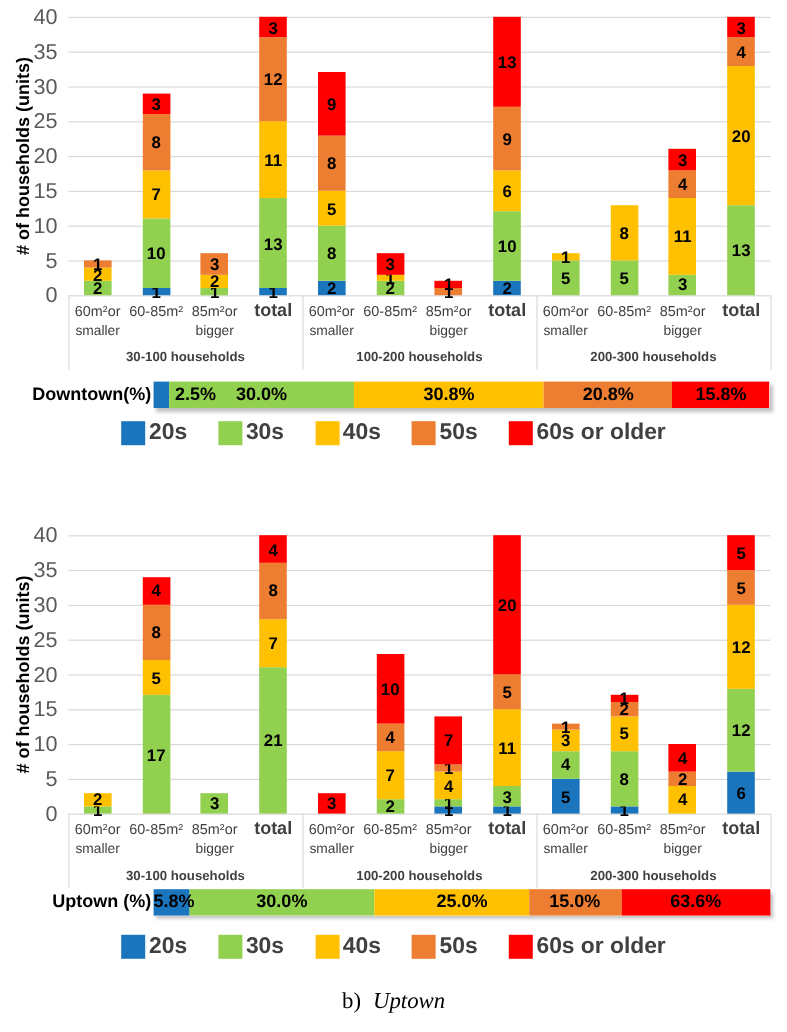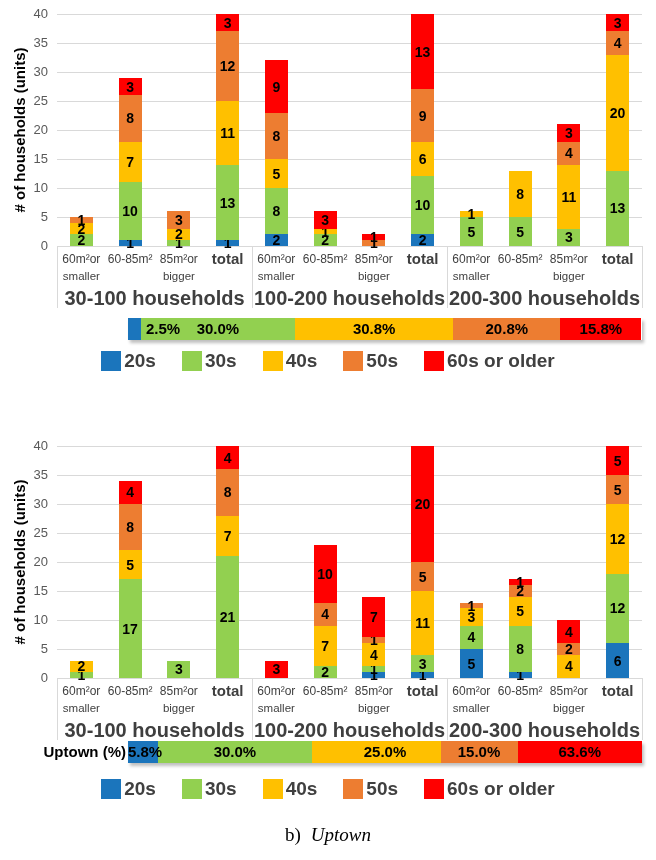--- a/index.html
+++ b/index.html
@@ -1,44 +1,45 @@
 <!DOCTYPE html>
 <html><head>
 <meta charset="utf-8">
 <style>
   html,body{margin:0;padding:0;background:#ffffff;}
   body{width:656px;height:860px;overflow:hidden;font-family:"Liberation Sans",sans-serif;position:relative;}
   .chart-section{position:relative;width:656px;}
   .grid{position:absolute;height:1px;background:#d9d9d9;}
-  .ytick{position:absolute;text-align:right;font-size:13px;color:#595959;line-height:18px;}
+  .ytick{position:absolute;text-align:right;font-size:18px;color:#595959;line-height:18px;}
   .divider{position:absolute;width:1px;background:#d9d9d9;}
   .seg{position:absolute;}
   .seglbl{position:absolute;text-align:center;font-weight:bold;font-size:14px;color:#000;line-height:18px;}
   .cat{position:absolute;text-align:center;font-size:12px;color:#3f3f3f;line-height:16px;white-space:nowrap;}
   .cat-total{font-weight:bold;font-size:15px;color:#3f3f3f;}
   .cat2{position:absolute;text-align:center;font-size:11.5px;color:#3f3f3f;line-height:14px;}
-  .grp{position:absolute;text-align:center;font-weight:bold;font-size:20px;color:#3f3f3f;line-height:18px;}
+  .grp{position:absolute;text-align:center;font-weight:bold;font-size:11px;color:#3f3f3f;line-height:18px;}
   .pwrap{position:absolute;height:22px;box-shadow:2px 3px 3px rgba(0,0,0,0.25);}
   .pseg{position:absolute;top:0;height:22px;}
   .plbl{position:absolute;text-align:center;font-weight:bold;font-size:15px;color:#000;white-space:nowrap;line-height:19px;z-index:2;}
   .pct-label{position:absolute;left:0;width:126px;text-align:right;font-weight:bold;font-size:15px;color:#000;line-height:22px;}
   .legend{position:absolute;left:0;width:656px;display:flex;justify-content:center;align-items:center;gap:26px;}
   .legend-item{display:flex;align-items:center;gap:3px;}
   .legend-swatch{width:20px;height:20px;}
   .legend-label{font-size:19px;font-weight:bold;color:#404040;}
   .caption{position:absolute;left:0;width:656px;text-align:center;font-family:"Liberation Serif",serif;font-size:19px;color:#000;}
   .cap-prefix{font-style:normal;margin-right:10px;}
   .cap-name{font-style:italic;}
   .ytitle{position:absolute;left:-100px;width:240px;height:24px;text-align:center;font-weight:bold;font-size:15px;color:#000;transform:rotate(-90deg);line-height:24px;}
 </style>
 </head>
 <body>
 
 <div class="chart-section" style="height:436px;">
   <div class="ytitle" style="top: 118px;"># of households (units)</div>
+  <div class="pct-label" style="top: 318px;">Downtown(%)</div>
   <div class="legend" style="top: 350px;">
       <div class="legend-item">
         <div class="legend-swatch" style="background: rgb(27, 117, 188);"></div>
         <div class="legend-label">20s</div>
       </div>
       <div class="legend-item">
         <div class="legend-swatch" style="background: rgb(146, 208, 80);"></div>
         <div class="legend-label">30s</div>
       </div>
       <div class="legend-item">

